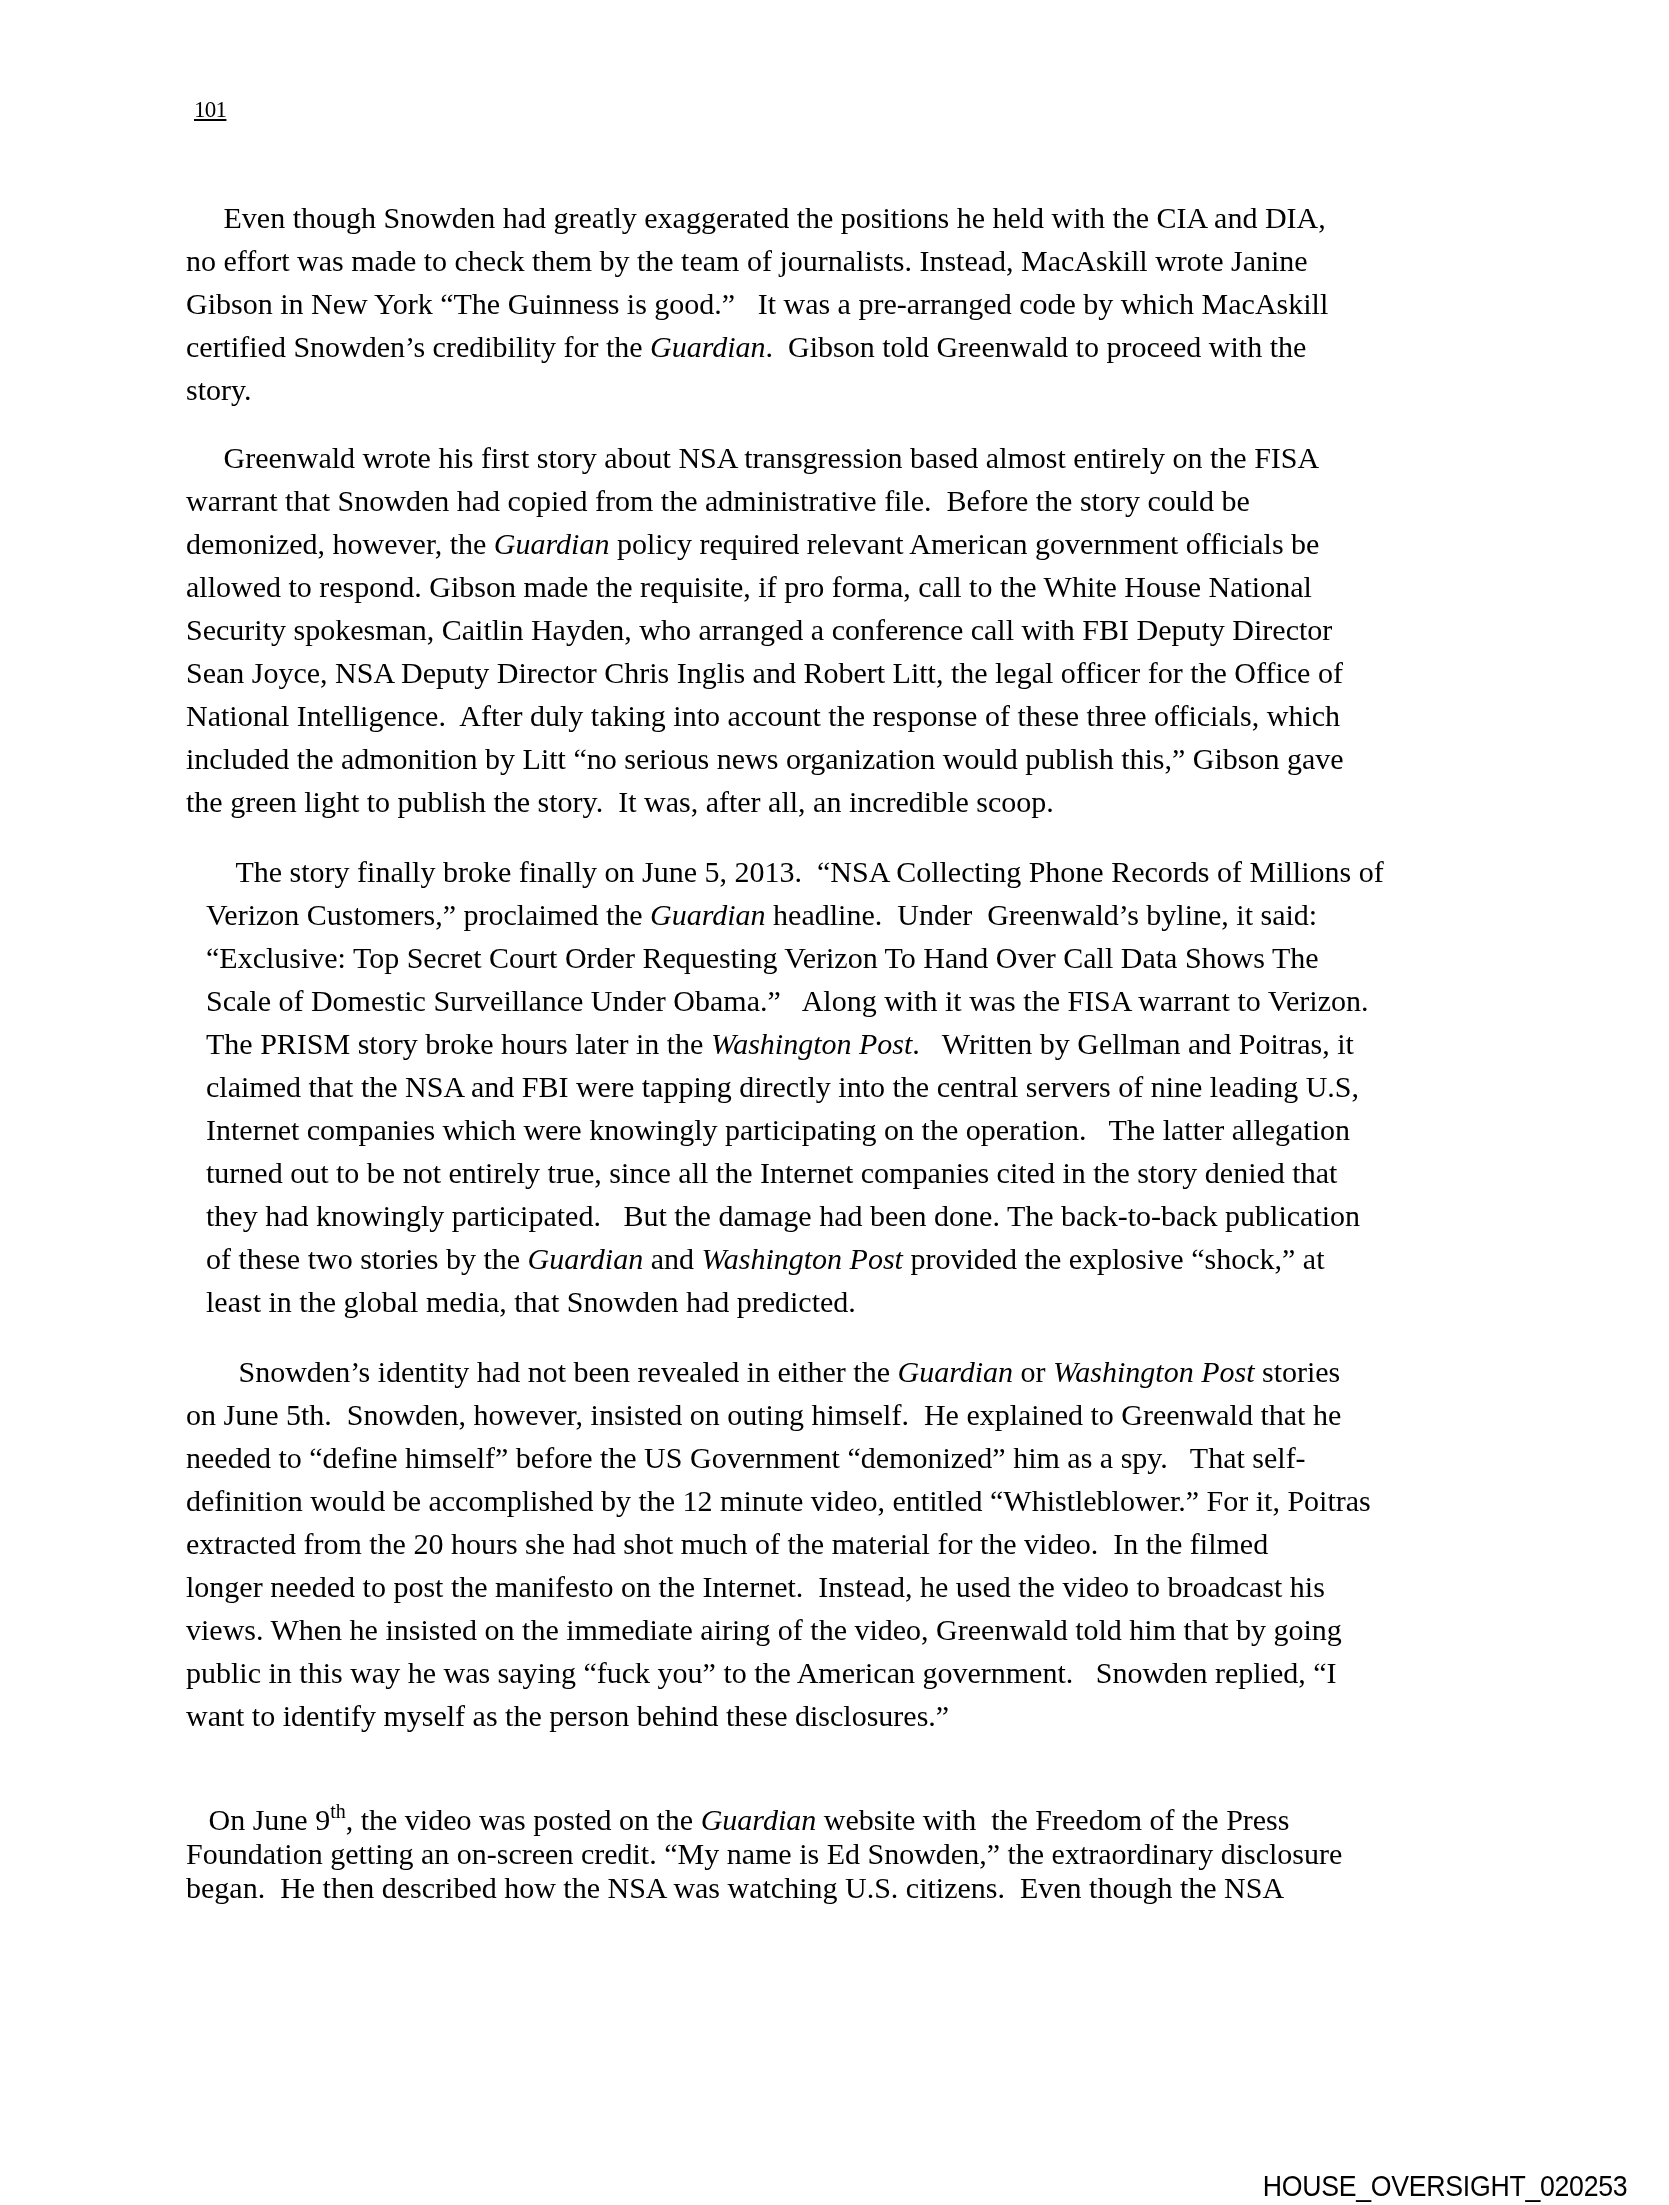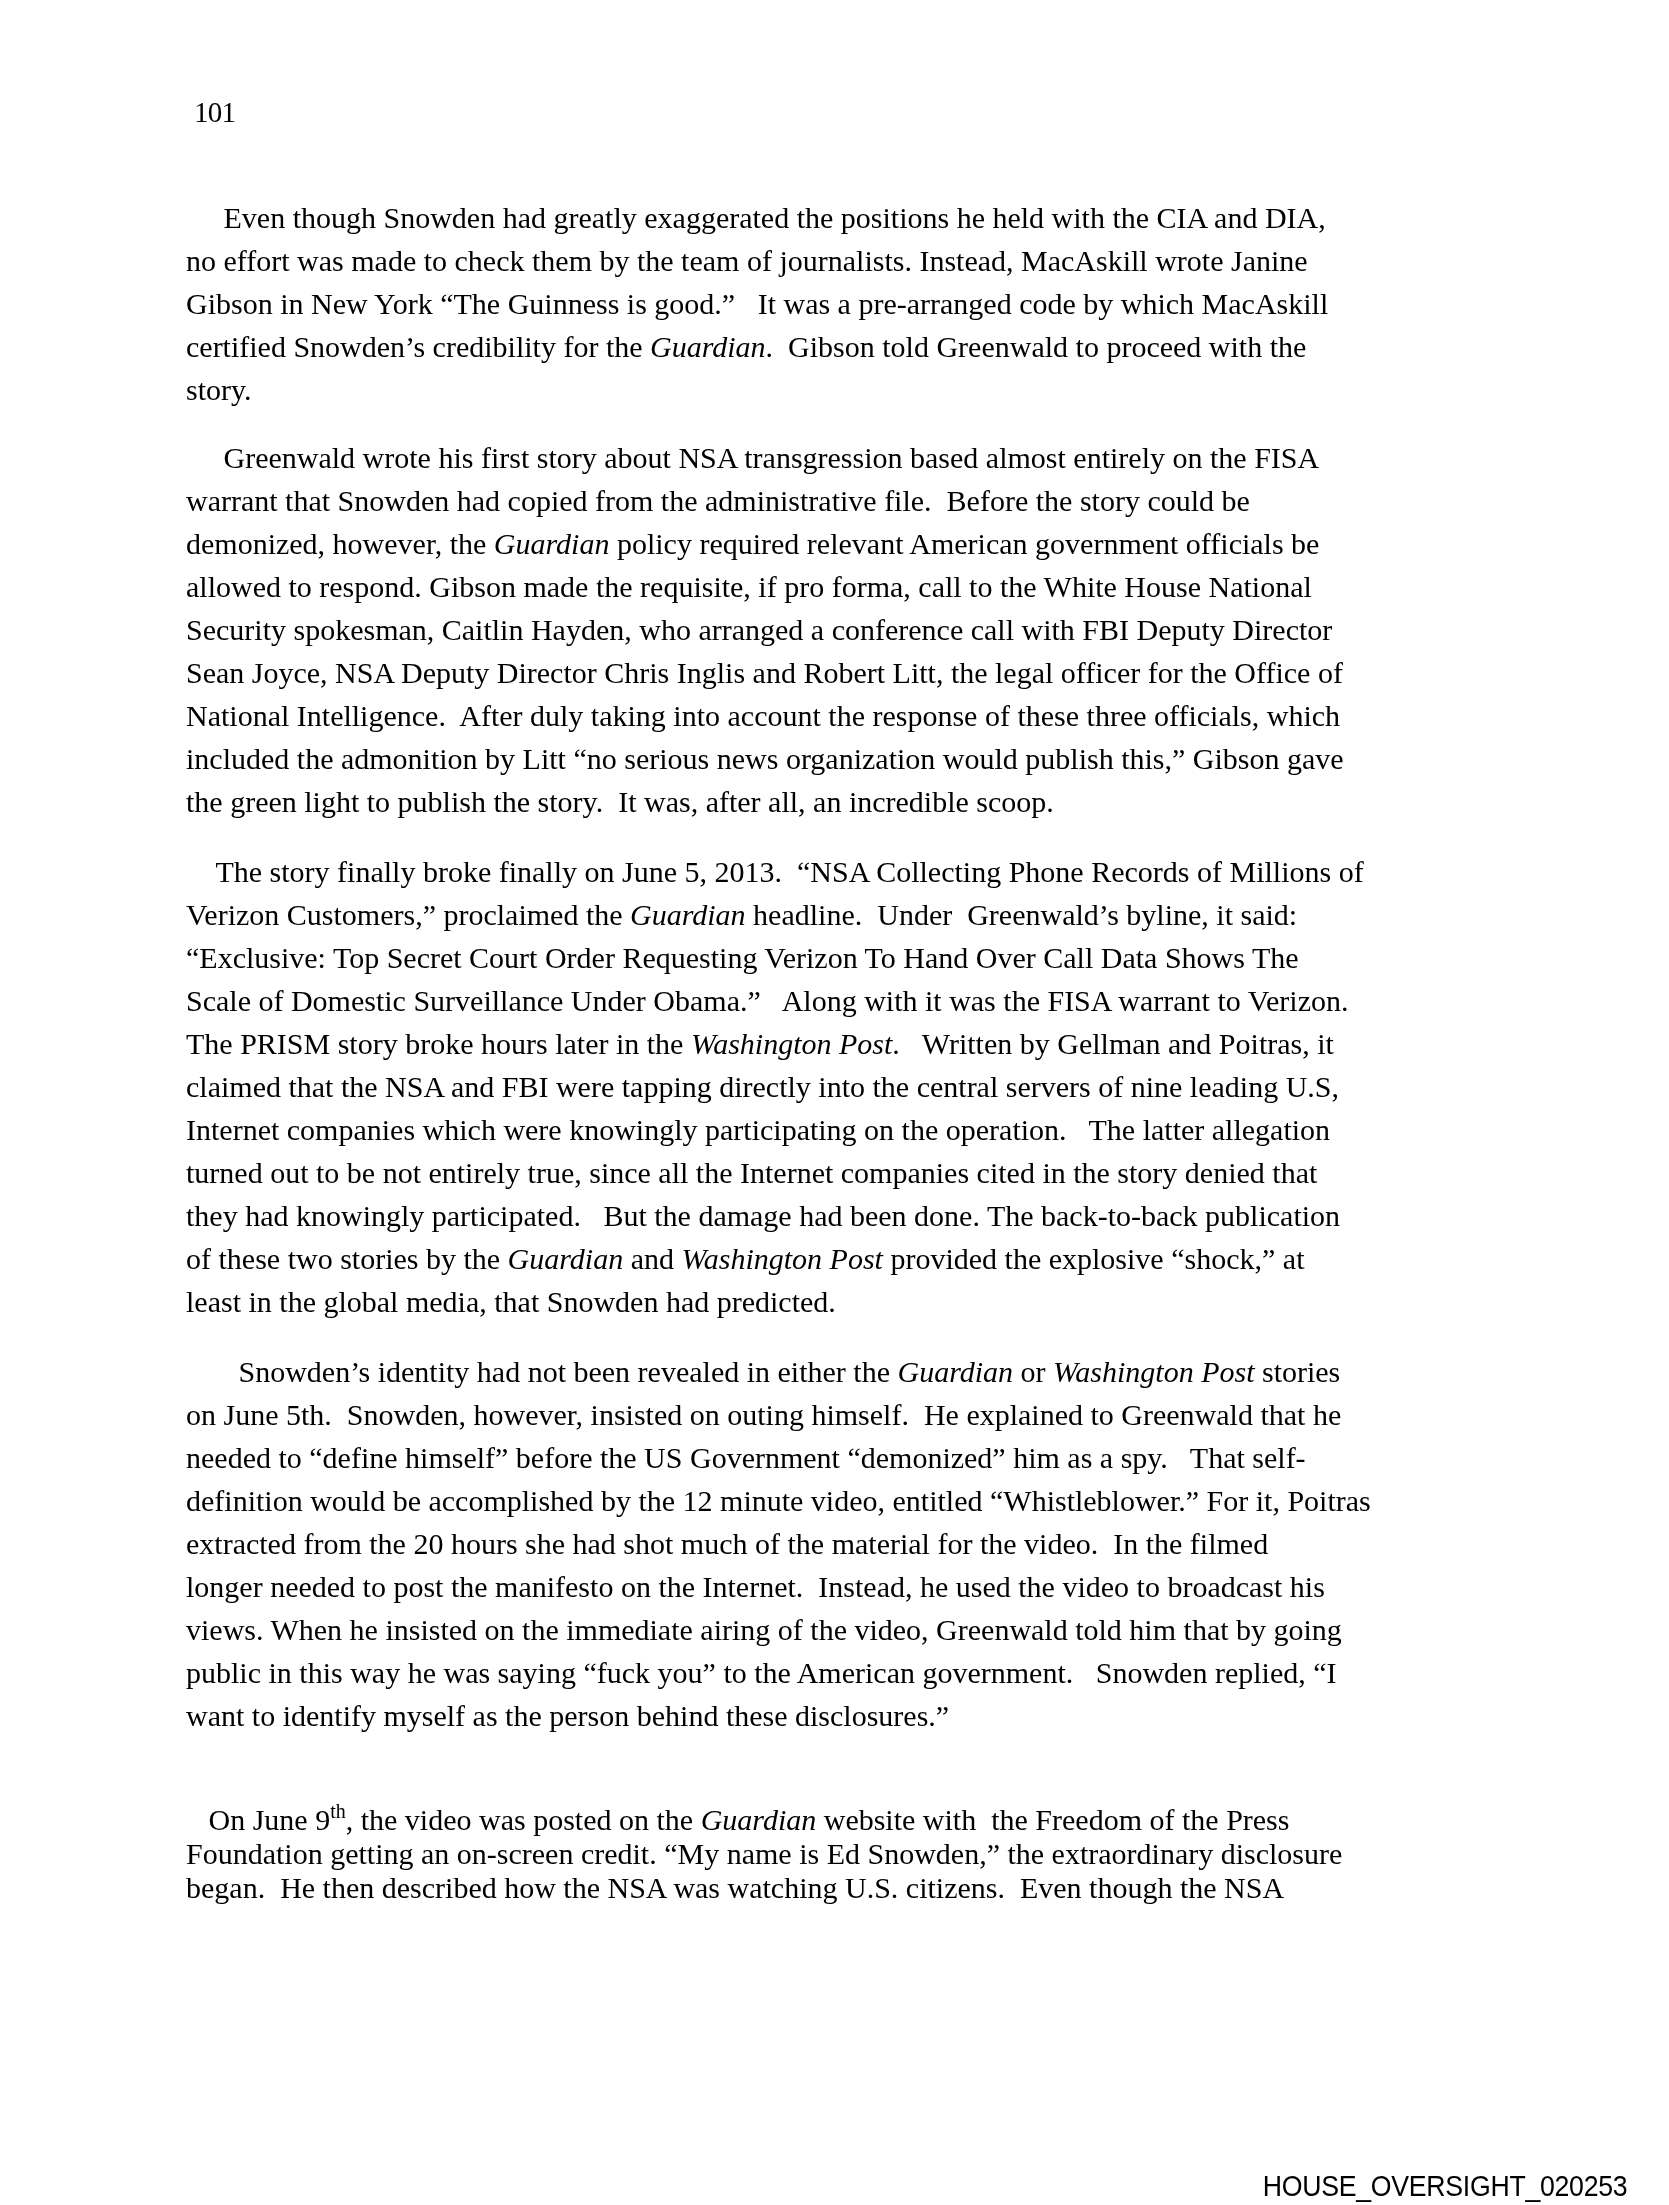--- a/index.html
+++ b/index.html
@@ -12,23 +12,24 @@
       height: 2205px;
       position: relative;
       overflow: hidden;
       color: #000000;
       font-family: "Liberation Serif", "DejaVu Serif", serif;
     }
     .page-number {
       position: absolute;
       left: 194px;
       top: 98px;
-      font-size: 29px;
+      font-size: 23px;
       line-height: 1;
       letter-spacing: -0.7px;
+      text-decoration: underline;
     }
     .para {
       position: absolute;
       left: 186px;
       width: 1309px;
       font-size: 30px;
       line-height: 43px;
       white-space: nowrap;
     }
     .para .line {
@@ -38,21 +39,21 @@
     .para .line em {
       font-style: italic;
     }
     .para sup {
       font-size: 20px;
       line-height: 0;
       vertical-align: 11.8px;
     }
     #p1 { top: 196px; }
     #p2 { top: 436px; }
-    #p3 { top: 850px; }
+    #p3 { top: 850px; margin-left: 20px; }
     #p4 { top: 1350px; }
     #p5 { top: 1803px; line-height: 34px; }
     #p5 .line { height: 34px; }
     .bates {
       position: absolute;
       right: 42px;
       top: 2172px;
       font-family: "Liberation Sans", "DejaVu Sans", sans-serif;
       font-size: 29px;
       line-height: 1;

